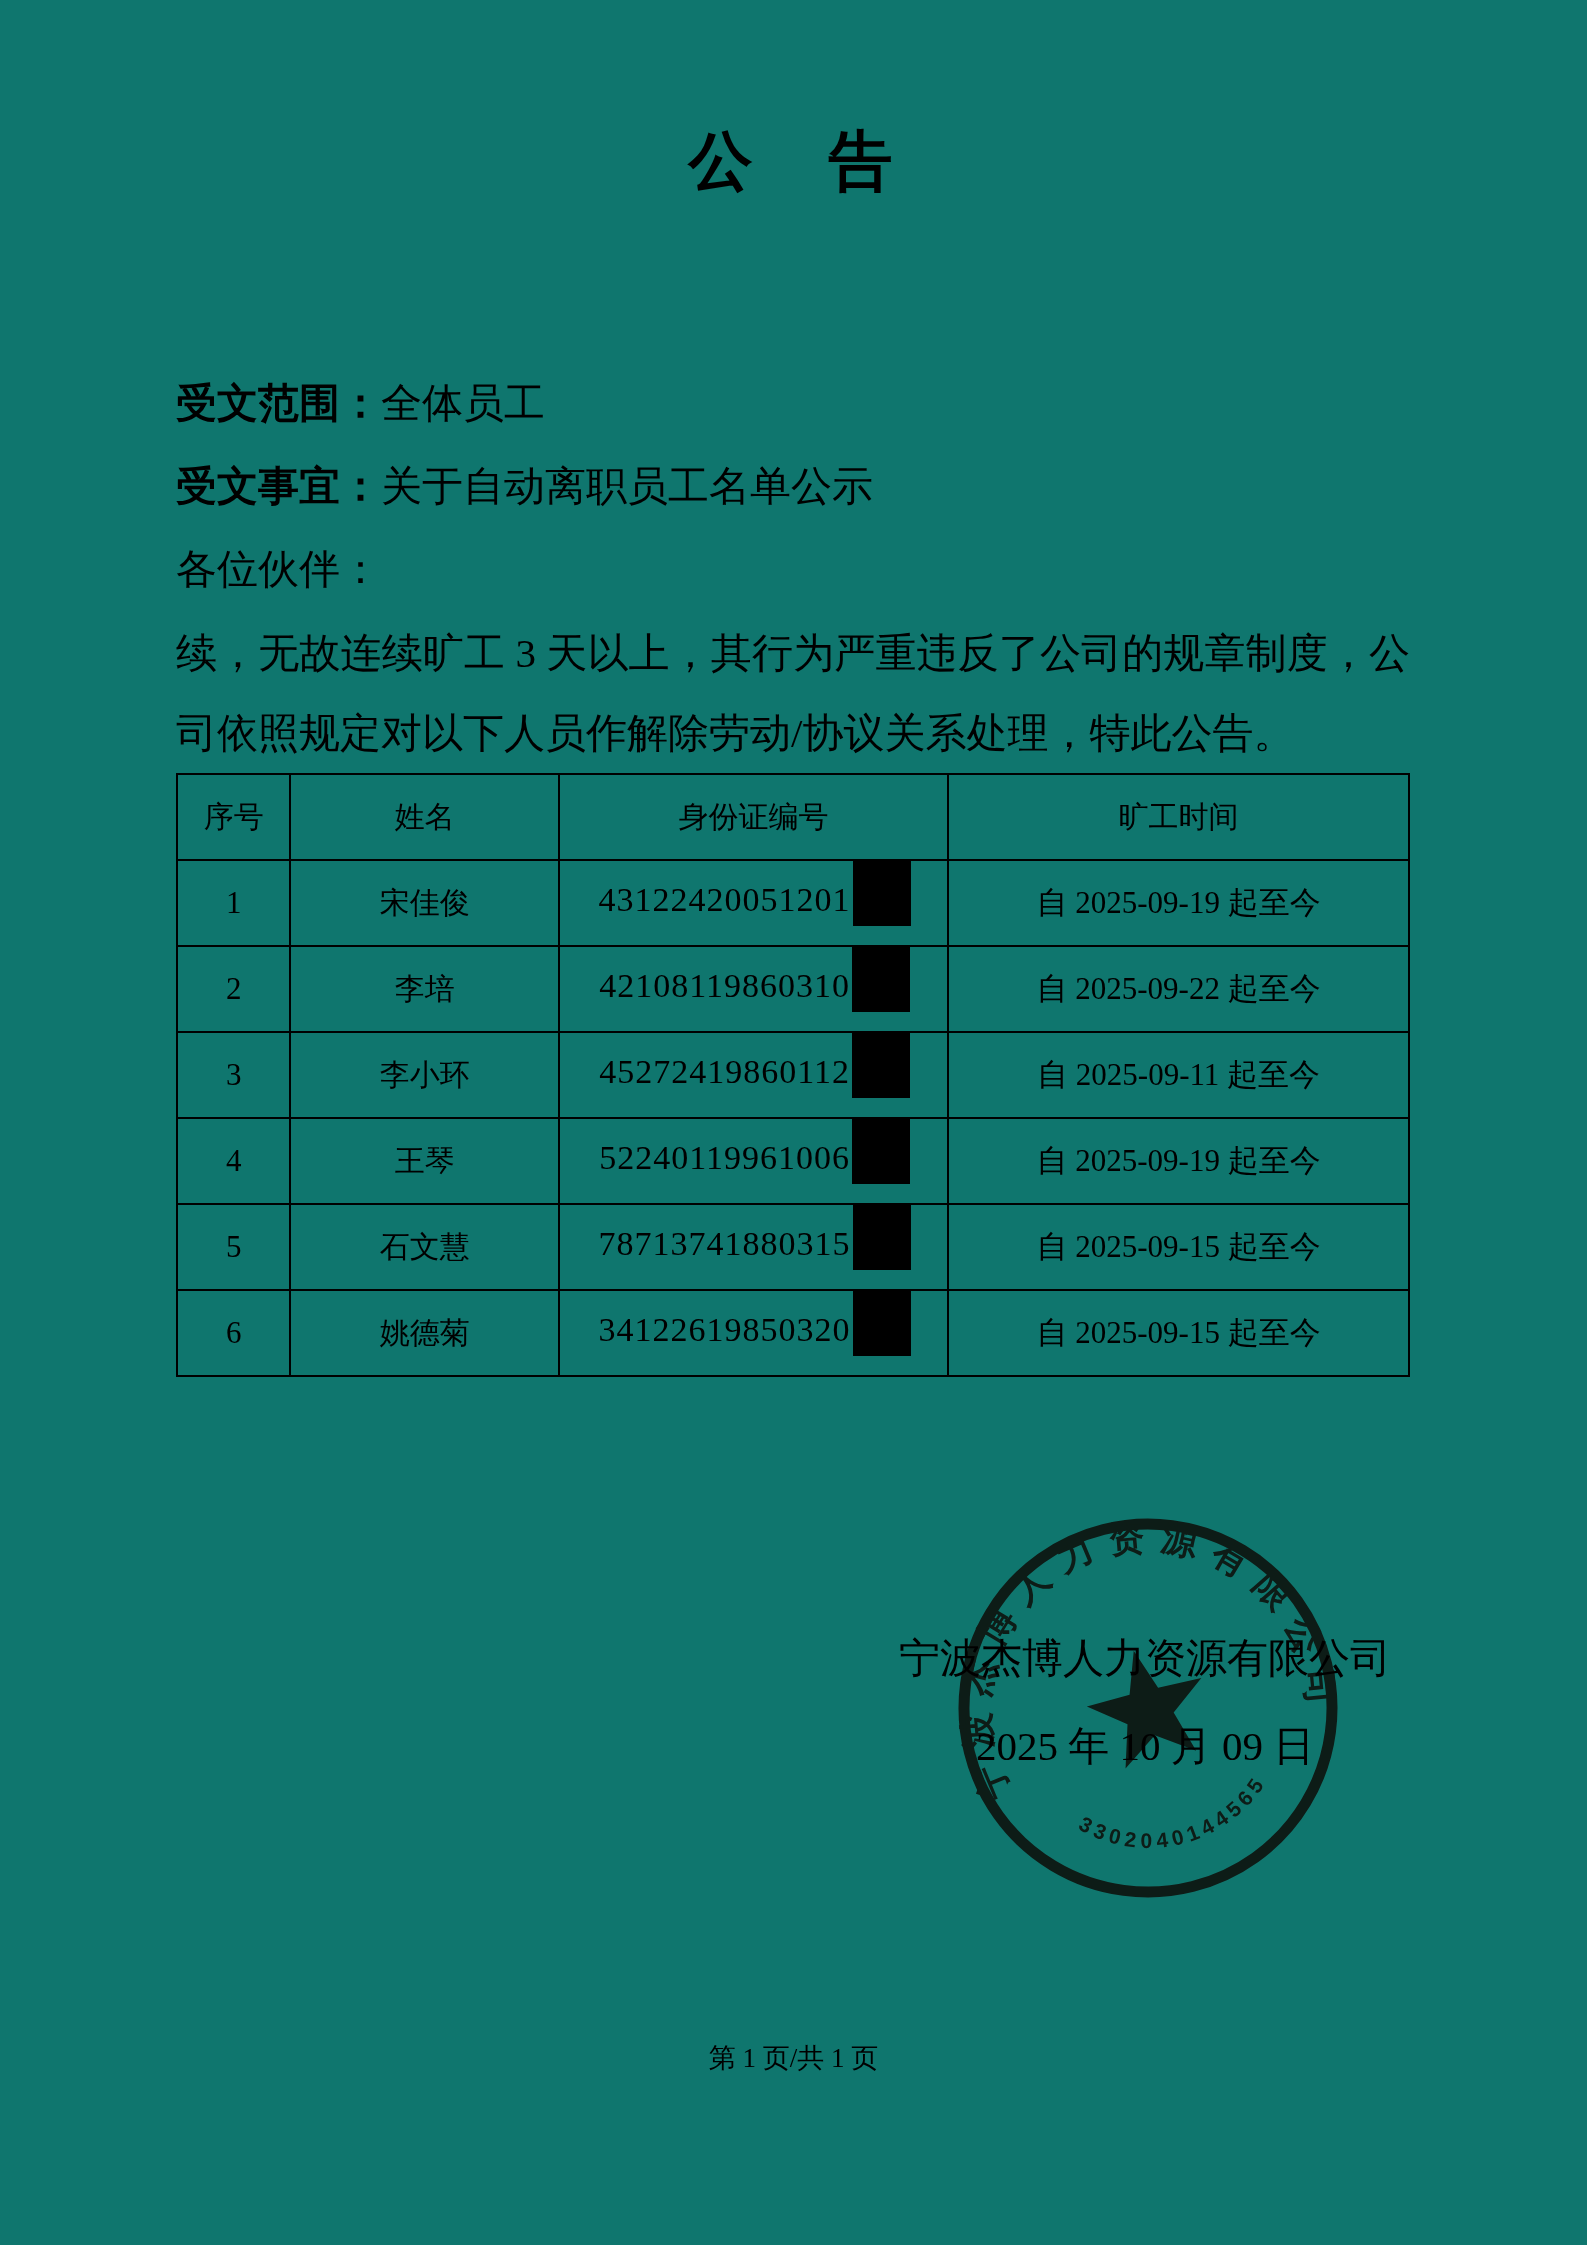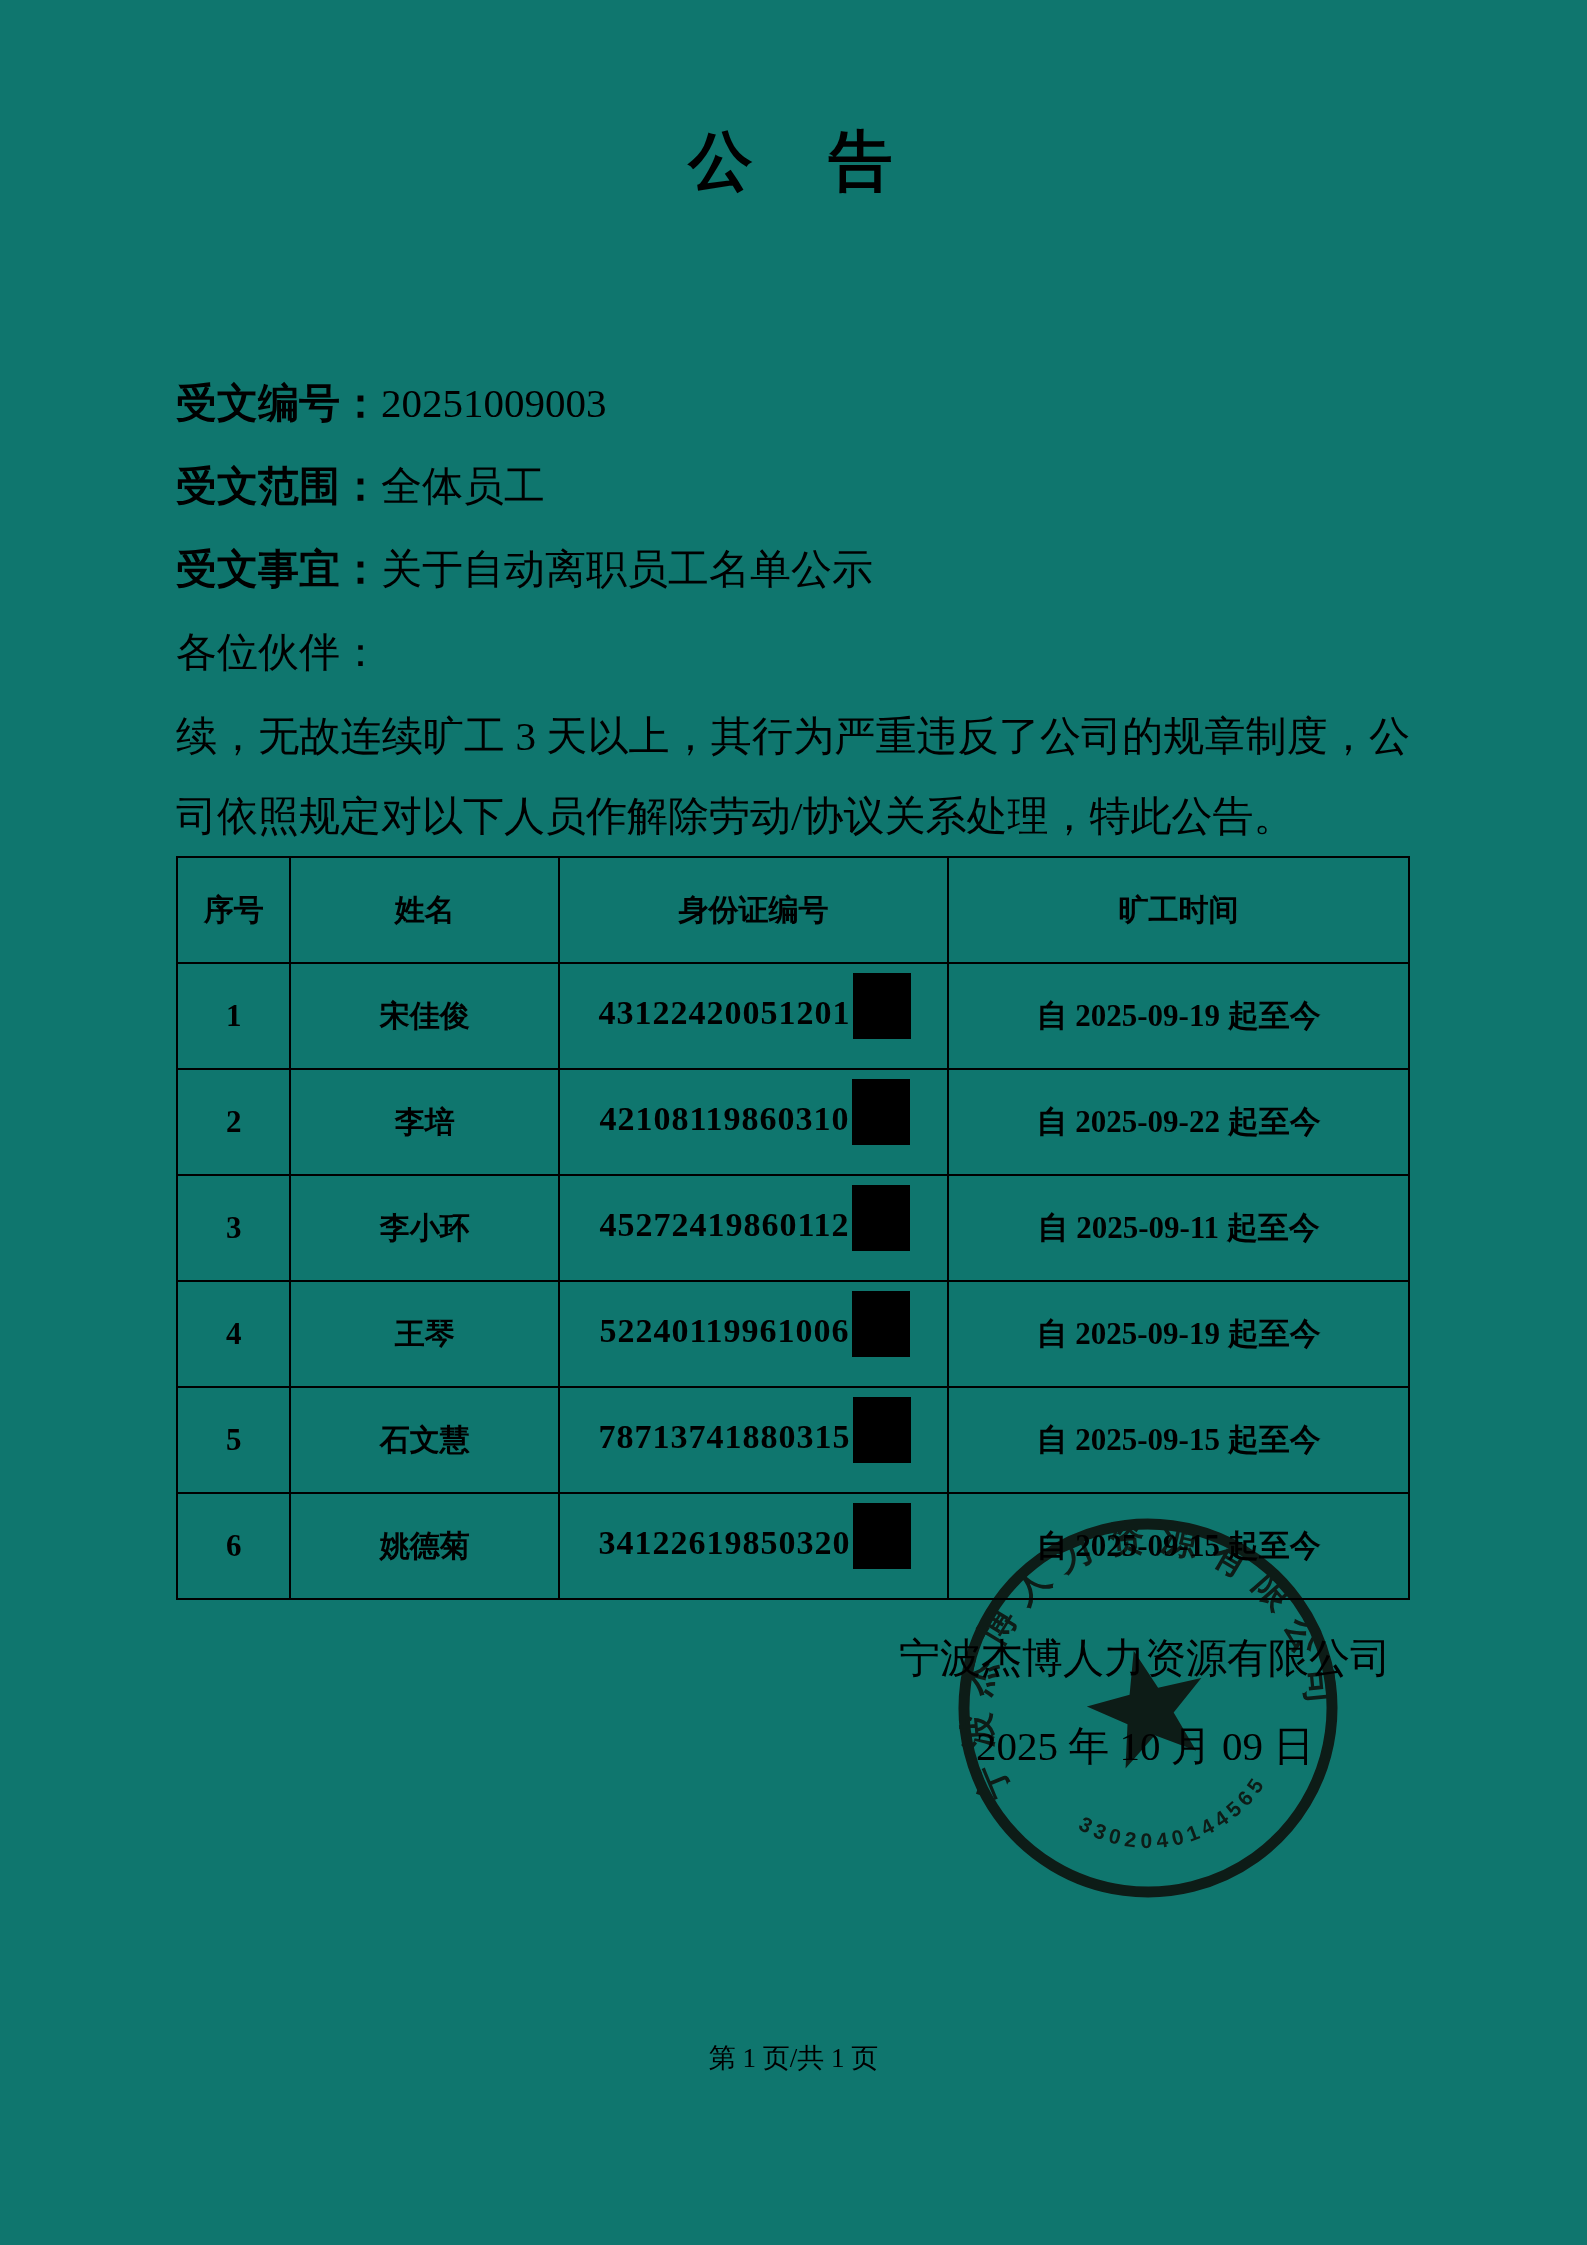--- a/index.html
+++ b/index.html
@@ -42,22 +42,22 @@
   table.roster{
     width:100%;
     border-collapse:collapse;
     table-layout:fixed;
   }
   table.roster th,table.roster td{
     border:2px solid #000;
     height:72px;
     text-align:center;
     vertical-align:middle;
-    font-weight:bold;
-    padding:16px;
+    font-weight:normal;
+    padding:6px;
     overflow:visible;
   }
   table.roster th{font-size:30px;}
   td.c-no{font-size:31px;}
   td.c-name{font-size:30px;}
   td.c-id{font-size:34px;letter-spacing:1px;white-space:nowrap;}
   td.c-period{font-size:31px;white-space:nowrap;}
   col.w-no{width:9.2%;}
   col.w-name{width:21.8%;}
   col.w-id{width:31.6%;}
@@ -91,23 +91,20 @@
 </style>
 </head>
 <body>
 
 <div class="page">
 
   <div class="title">公　告</div>
 
   <div class="content">
 
-    <div class="meta-line">
-      <span class="meta-label">受文编号：</span><span class="meta-value">20251009003</span>
-    </div>
     <div class="meta-line">
       <span class="meta-label">受文范围：</span><span class="meta-value">全体员工</span>
     </div>
     <div class="meta-line">
       <span class="meta-label">受文事宜：</span><span class="meta-value">关于自动离职员工名单公示</span>
     </div>
 
     <div class="salutation">各位伙伴：</div>
 
     <div class="body-para">

